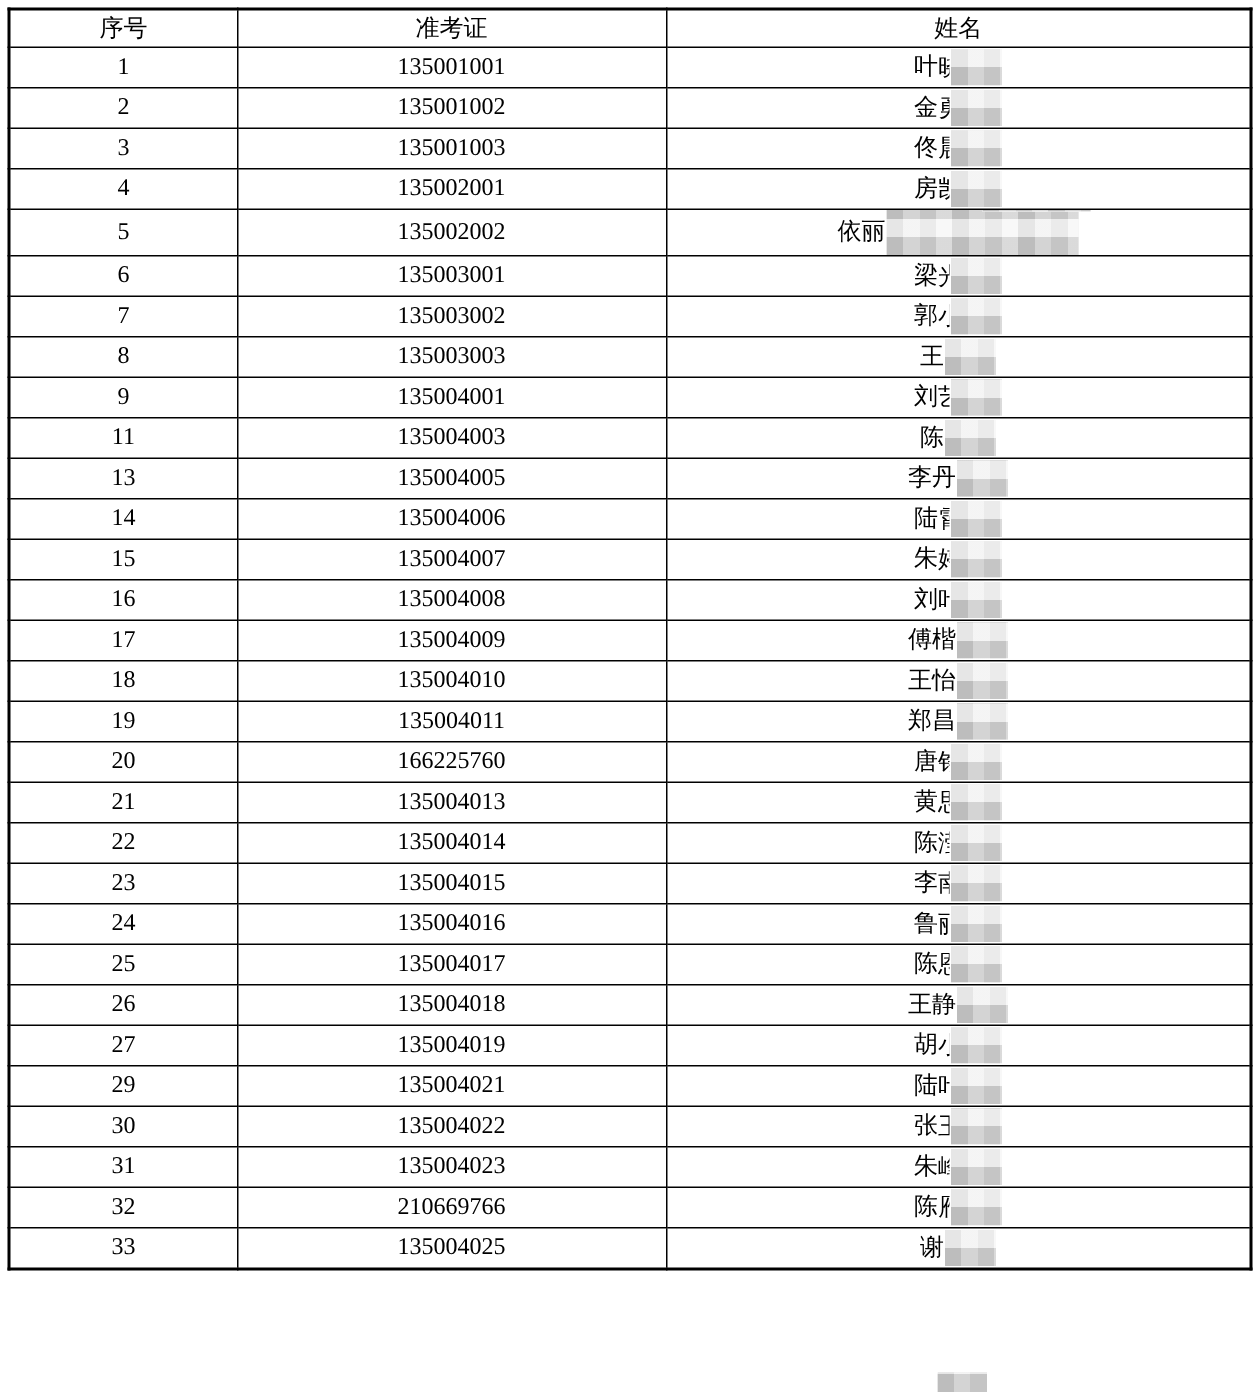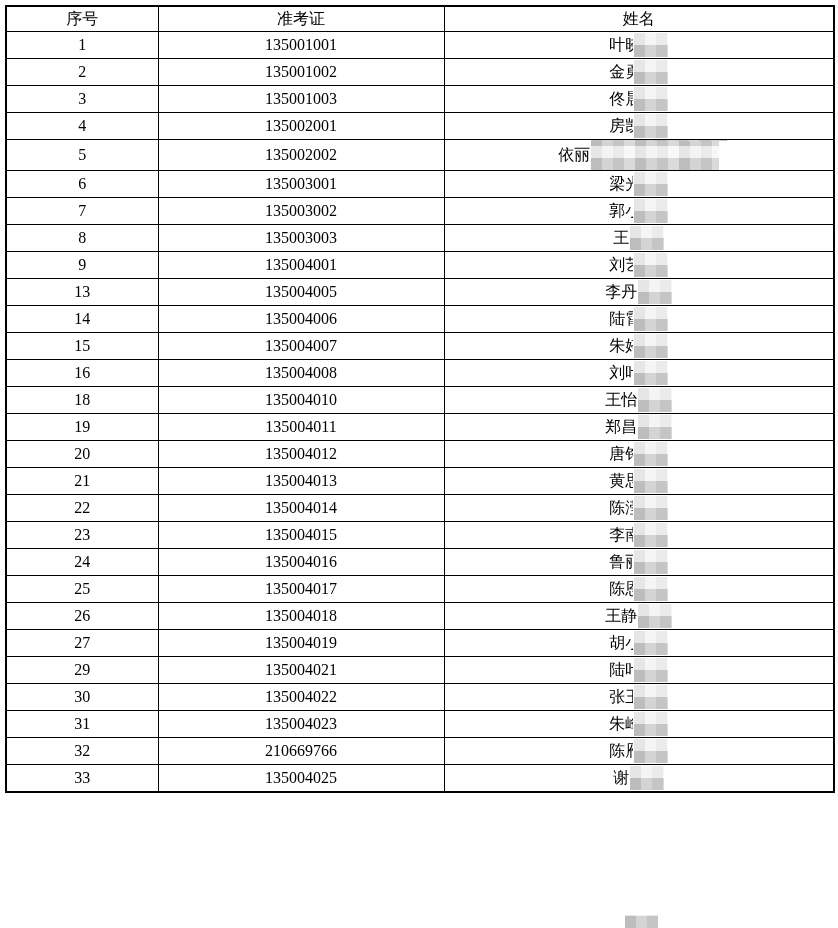--- a/index.html
+++ b/index.html
@@ -99,52 +99,62 @@
           <td>8</td>
           <td>135003003</td>
           <td><span class="nm">王</span><span class="blur"></span></td>
         </tr>
         <tr>
           <td>9</td>
           <td>135004001</td>
           <td><span class="nm">刘</span><span class="peek">艺</span><span class="blur"></span></td>
         </tr>
         <tr>
+          <td>11</td>
+          <td>135004003</td>
+          <td><span class="nm">陈</span><span class="blur"></span></td>
+        </tr>
+        <tr>
           <td>13</td>
           <td>135004005</td>
           <td><span class="nm">李丹</span><span class="blur"></span></td>
         </tr>
         <tr>
           <td>14</td>
           <td>135004006</td>
           <td><span class="nm">陆</span><span class="peek">霄</span><span class="blur"></span></td>
         </tr>
         <tr>
           <td>15</td>
           <td>135004007</td>
           <td><span class="nm">朱</span><span class="peek">婷</span><span class="blur"></span></td>
         </tr>
         <tr>
           <td>16</td>
           <td>135004008</td>
           <td><span class="nm">刘</span><span class="peek">叶</span><span class="blur"></span></td>
         </tr>
         <tr>
+          <td>17</td>
+          <td>135004009</td>
+          <td><span class="nm">傅楷</span><span class="blur"></span></td>
+        </tr>
+        <tr>
           <td>18</td>
           <td>135004010</td>
           <td><span class="nm">王怡</span><span class="blur"></span></td>
         </tr>
         <tr>
           <td>19</td>
           <td>135004011</td>
           <td><span class="nm">郑昌</span><span class="blur"></span></td>
         </tr>
         <tr>
           <td>20</td>
-          <td>135004012</td>
+          <td>166225760</td>
           <td><span class="nm">唐</span><span class="peek">铮</span><span class="blur"></span></td>
         </tr>
         <tr>
           <td>21</td>
           <td>135004013</td>
           <td><span class="nm">黄</span><span class="peek">思</span><span class="blur"></span></td>
         </tr>
         <tr>
           <td>22</td>
           <td>135004014</td>

